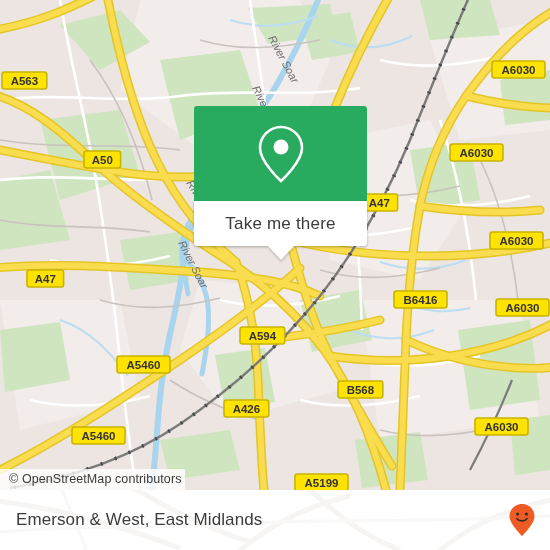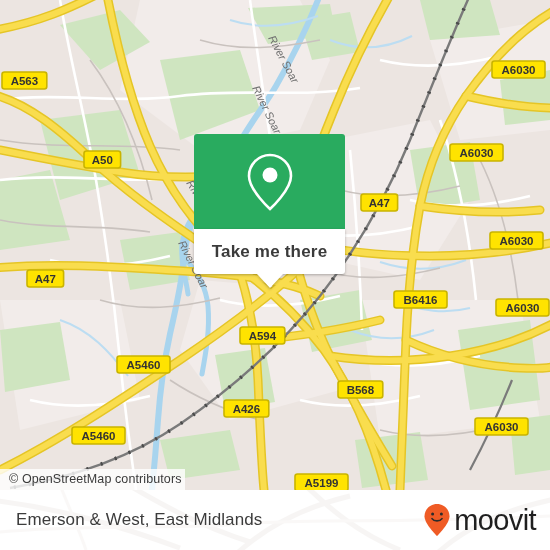--- a/index.html
+++ b/index.html
@@ -17,21 +17,21 @@
   
   #attrib{
     position:absolute;left:0;bottom:0;
     background:rgba(255,255,255,0.80);
     padding:3px 3px 4px 9px;
     font-size:12.5px;color:#3a3a3a;letter-spacing:.1px;
     white-space:nowrap;
   }
 
   
-  #popup{position:absolute;left:194px;top:134px;width:151px;font-weight:bold;}
+  #popup{position:absolute;left:194px;top:106px;width:173px;}
   #popup-head{
     height:95px;background:#29ab5f;border-radius:3px 3px 0 0;
     display:flex;align-items:center;justify-content:center;
   }
   #popup-body{
     background:#ffffff;border-radius:0 0 3px 3px;
     height:45px;display:flex;align-items:center;justify-content:center;
     box-shadow:0 1px 3px rgba(0,0,0,.28);
   }
   #popup-label{font-size:17px;color:#3b3b3b;letter-spacing:.2px;}
@@ -303,16 +303,15 @@
       </g>
     </svg>
     <div id="footer-title">Emerson &amp; West, East Midlands</div>
     <div id="brand">
       <svg width="28" height="34" viewBox="0 0 28 34">
         <path d="M14 1 C7 1 1.5 6.5 1.5 13.2 C1.5 21 14 33 14 33 C14 33 26.5 21 26.5 13.2 C26.5 6.5 21 1 14 1 Z" fill="#ef5b25"></path>
         <circle cx="9.6" cy="11" r="1.5" fill="#2b2b2b"></circle>
         <circle cx="18.4" cy="11" r="1.5" fill="#2b2b2b"></circle>
         <path d="M9 15.6 C11 18.6 17 18.6 19 15.6" fill="none" stroke="#2b2b2b" stroke-width="1.7" stroke-linecap="round"></path>
       </svg>
-      <span id="brand-name">moovit</span>
     </div>
   </div>
 </div>
 
 </body></html>

